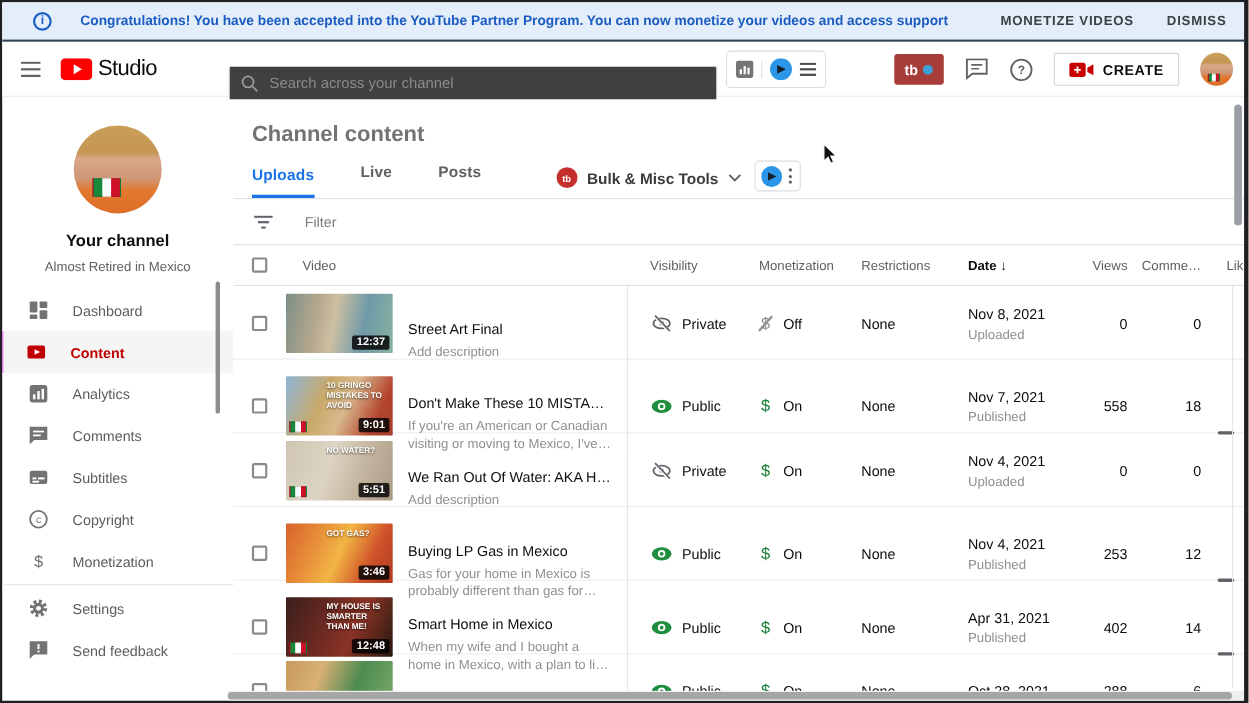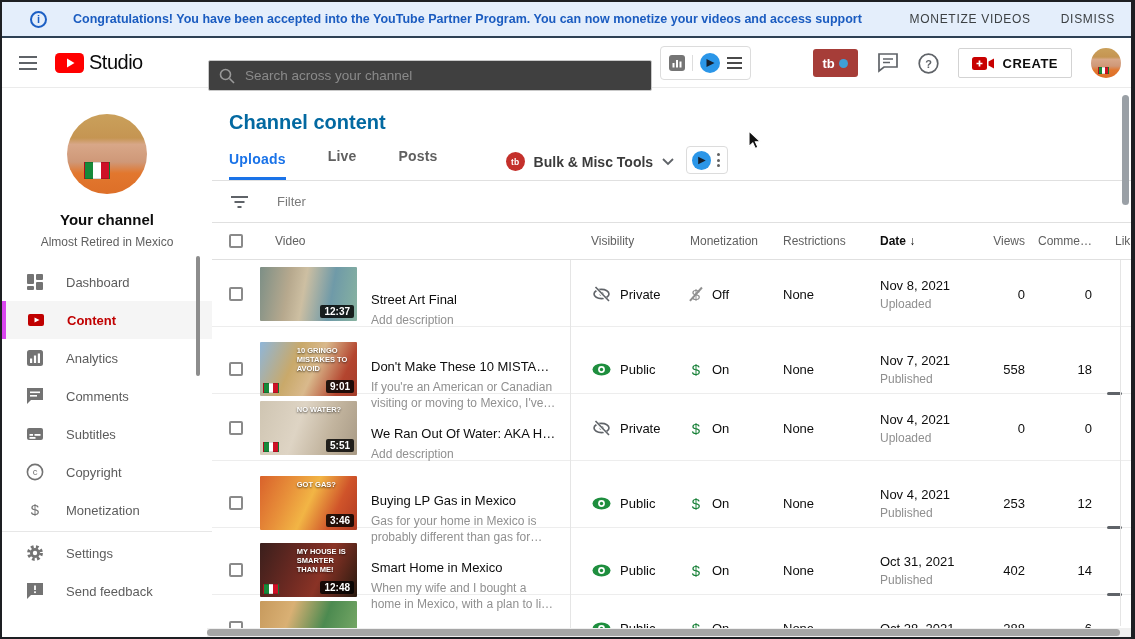--- a/index.html
+++ b/index.html
@@ -7,21 +7,21 @@
   .page { position:relative; width:1135px; height:639px; background:#fff; overflow:hidden;
           border-style:solid; border-color:#1d1f23; border-width:2px 4px 2px 2px; }
 
   
   .banner { height:36px; background:#e4eefb; border-bottom:2px solid #2e4154;
             display:flex; align-items:center; padding:0 16px; }
   .info-icon { width:17px; height:17px; border:2px solid #1c5fc4; border-radius:50%;
                color:#1c5fc4; font-size:11px; font-weight:700; display:flex; align-items:center;
                justify-content:center; margin:0 26px 0 12px; flex:none; font-style:normal; }
   .banner-msg { color:#1b5cc0; font-weight:700; font-size:12.5px; flex:1; white-space:nowrap; overflow:hidden; }
-  .banner-btn { background:none; border:none; color:#3c4043; font-weight:400; font-size:12px;
+  .banner-btn { background:none; border:none; color:#3c4043; font-weight:700; font-size:12px;
                 letter-spacing:.7px; margin-left:30px; cursor:pointer; font-family:inherit; white-space:nowrap; }
 
   
   .header { height:50px; display:flex; align-items:center; position:relative; background:#fff;
             border-bottom:1px solid #ebebeb; }
   .hamburger { margin-left:17px; cursor:pointer; display:flex; }
   .logo { display:flex; align-items:center; gap:5px; margin-left:18px; cursor:pointer; }
   .logo-text { font-size:20px; font-weight:400; color:#0a0a0a; letter-spacing:-.5px; }
   .search-box { position:absolute; left:206px; top:22px; width:444px; height:31px;
                 border:1px solid #c9c9c9; border-radius:2px; display:flex; align-items:center;
@@ -51,28 +51,28 @@
 
   
   .body { display:flex; height:547px; }
   .sidebar { width:210px; position:relative; flex:none; }
   .channel-title { text-align:center; font-size:15px; font-weight:700; color:#0d0d0d; margin-top:17px; }
   .channel-name { text-align:center; font-size:12px; color:#606060; margin-top:7px; }
   .menu { margin-top:14px; }
   .menu-item { height:38px; display:flex; align-items:center; padding-left:21px; gap:22px;
                color:#5c5c5c; font-size:13px; cursor:pointer; border-left:3px solid transparent; }
   .menu-item .mi-icon { width:18px; height:18px; color:#737373; flex:none; display:flex; align-items:center; justify-content:center; }
-  .menu-item.active { background:#f5f5f5; border-left:4px solid #d946ef; color:#c00000; font-weight:700; }
+  .menu-item.active { background:#f5f5f5; border-left:1px solid #d946ef; color:#c00000; font-weight:700; }
   .menu-item.active .mi-icon { color:#c00000; }
   .menu-divider { border-top:1px solid #e7e7e7; margin:2px 0; }
   .side-scrollbar { position:absolute; right:12px; top:168px; width:4px; height:120px;
                     background:#8d8d8d; border-radius:2px; }
 
   .main { flex:1; position:relative; overflow:hidden; }
-  .main-title { margin:23px 0 0 17px; font-size:20px; font-weight:700; color:#0369a1; height:23px; }
+  .main-title { margin:23px 0 0 17px; font-size:20px; font-weight:700; color:#737373; height:23px; }
   .tabs-row { display:flex; align-items:flex-end; height:47px; border-bottom:1px solid #e0e0e0; padding-left:17px; }
   .tab { margin-right:42px; padding-bottom:13px; font-size:14px; font-weight:700; color:#606060;
          letter-spacing:.2px; cursor:pointer; border-bottom:3px solid transparent; }
   .tab.active { color:#1a73e8; border-bottom-color:#1a73e8; padding-bottom:10px; }
   .bulk-tools { display:flex; align-items:center; gap:9px; margin-left:26px; padding-bottom:9px;
                 font-size:14px; font-weight:700; color:#3c3c3c; cursor:pointer; }
   .tb-badge { width:19px; height:19px; border-radius:50%; background:#c4302b; color:#fff; font-size:8.5px;
               font-weight:700; display:flex; align-items:center; justify-content:center; }
   .ext-mini { border:1px solid #dcdcdc; border-radius:4px; height:28px; padding:0 5px;
               display:flex; align-items:center; gap:4px; margin:0 0 6px 12px; cursor:pointer; background:#fff; }
@@ -534,21 +534,21 @@
               <circle cx="9.5" cy="6.5" r="1.7" fill="#1e8e3e"></circle>
             </svg>
             <span class="txt">Public</span>
           </span>
         <span class="cell-mon">
             <span class="dollar-on">$</span>
             <span class="txt">On</span>
           </span>
         <span class="txt pad15">None</span>
         <span class="cell-date" style="padding-left:22px">
-            <div class="d1">Oct 31, 2021</div>
+            <div class="d1">Apr 31, 2021</div>
             <div class="d2">Published</div>
           </span>
         <span class="txt ralign">402</span>
         <span class="txt ralign">14</span>
         <span class="likes-cell">
             <span class="like-dash" style="display:block"></span>
           </span>
       </div>
 
       <div class="tgrid row">

